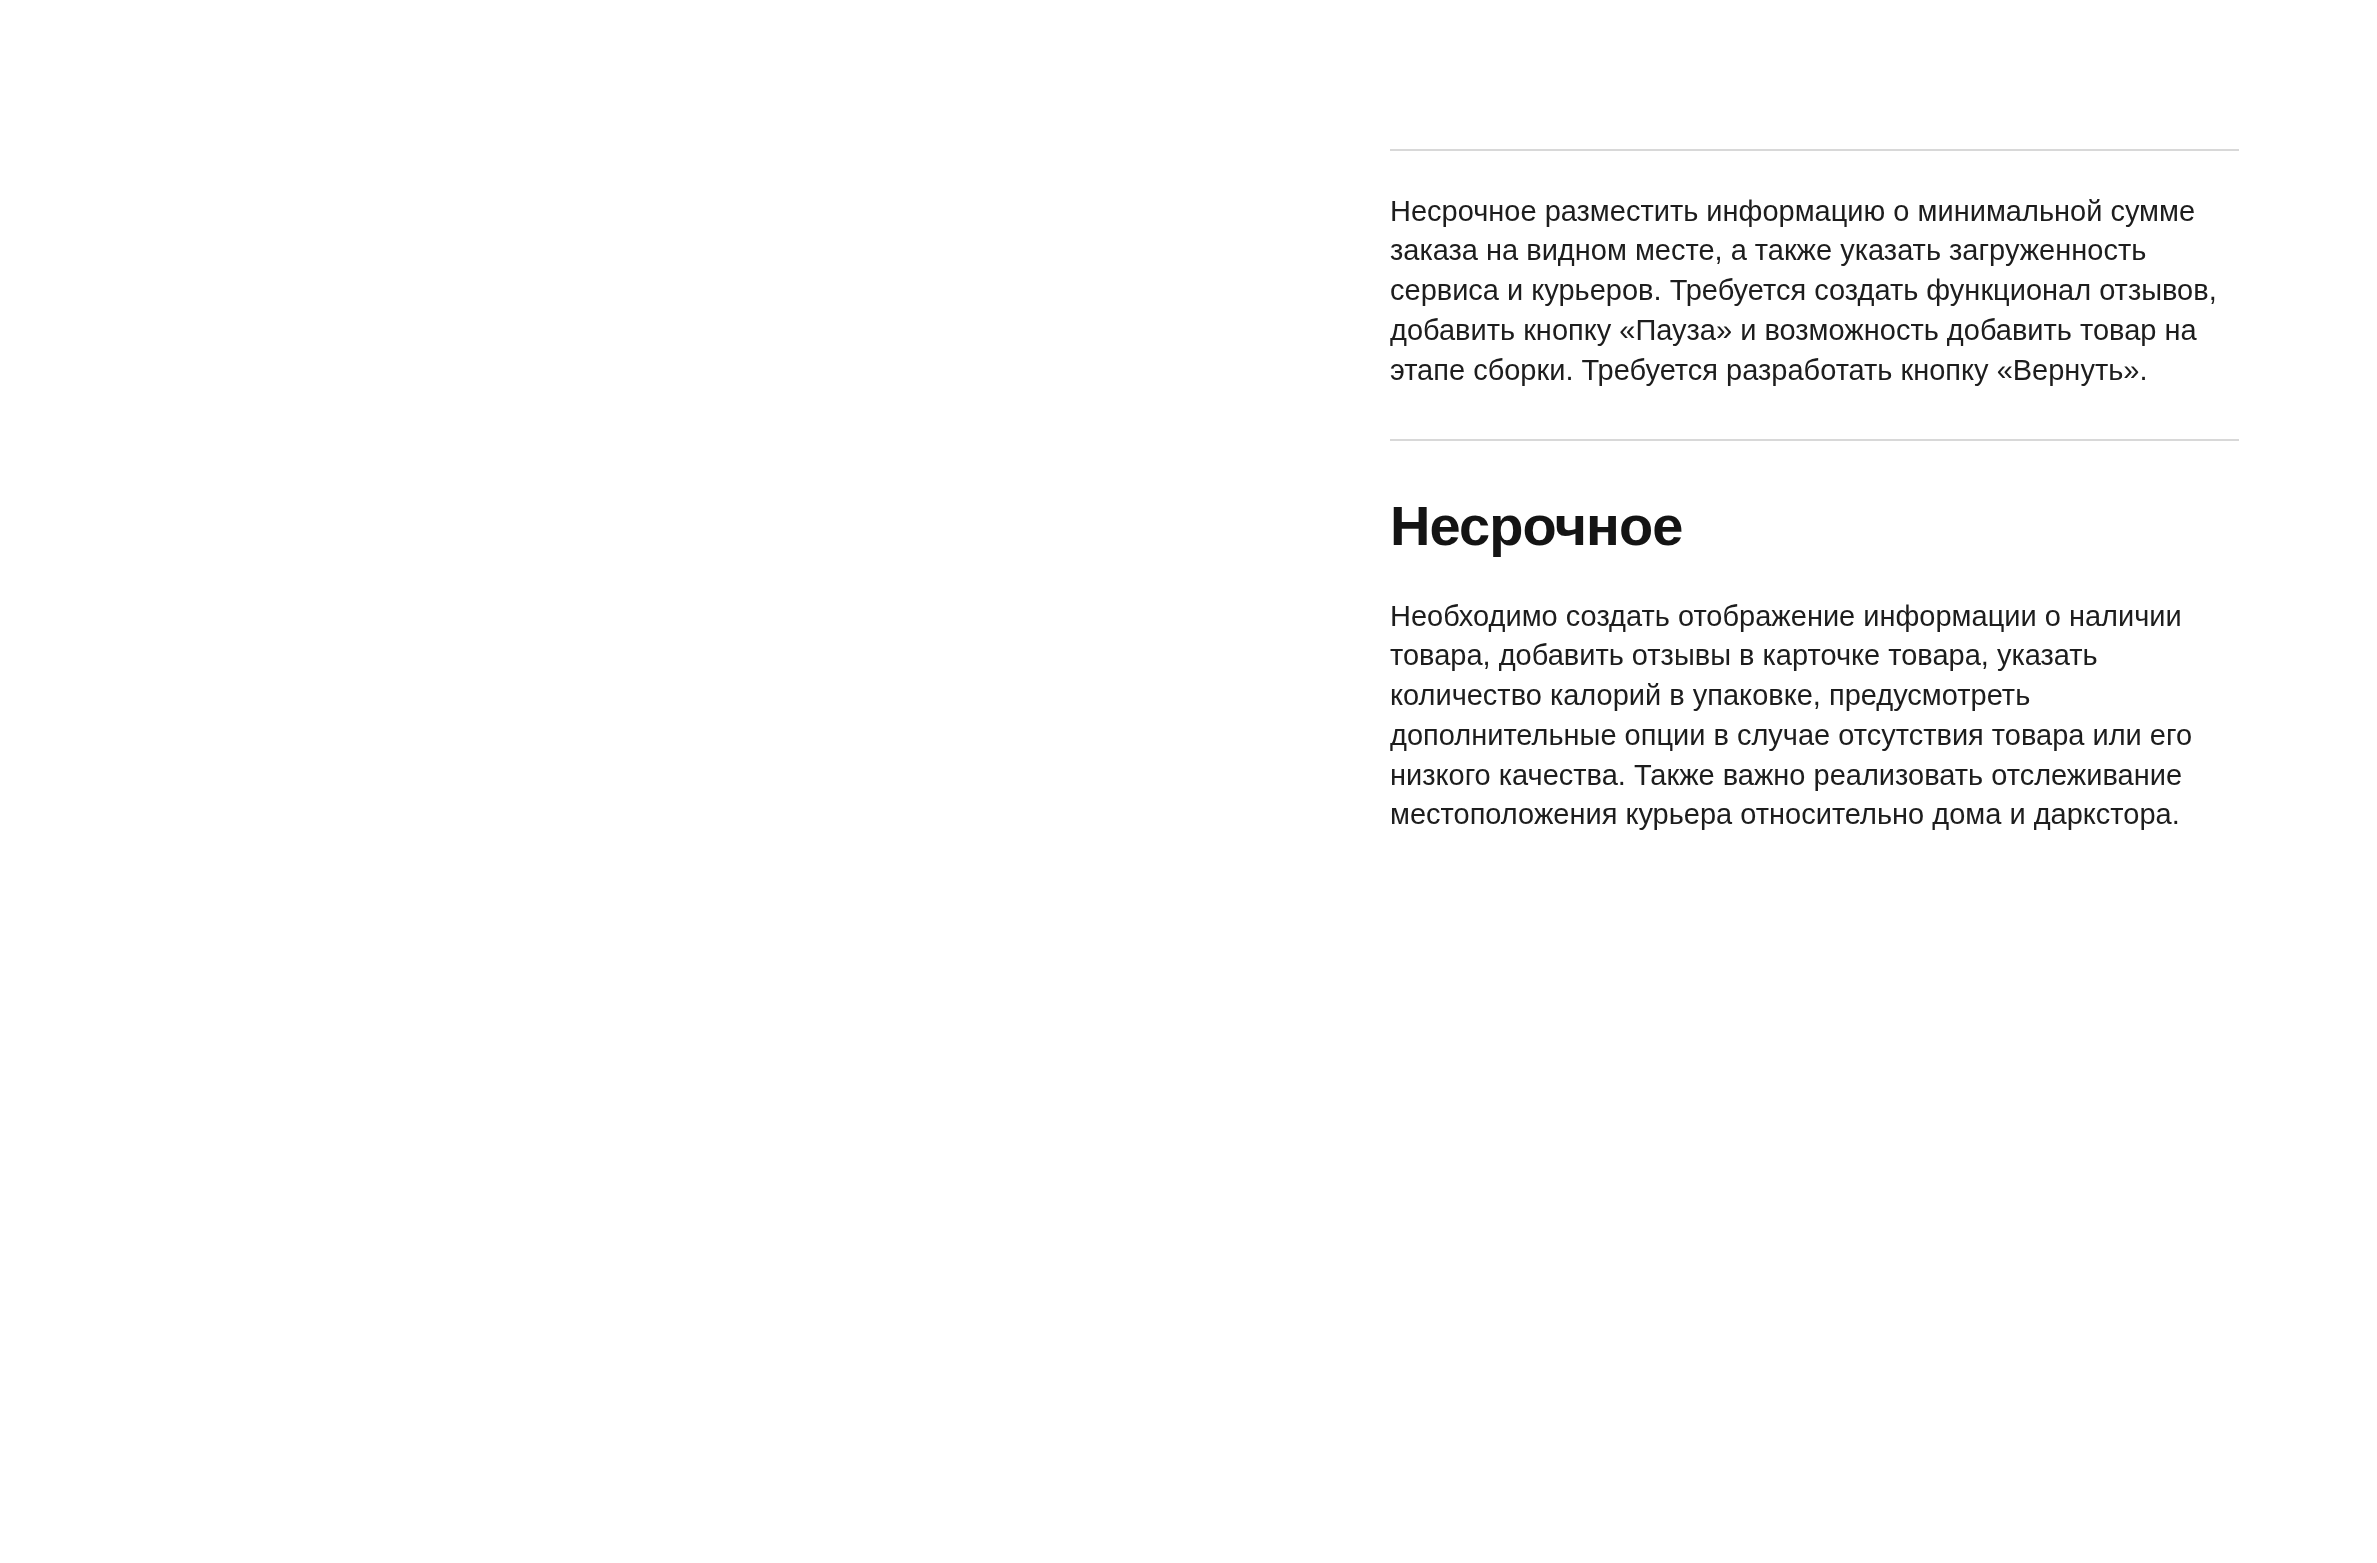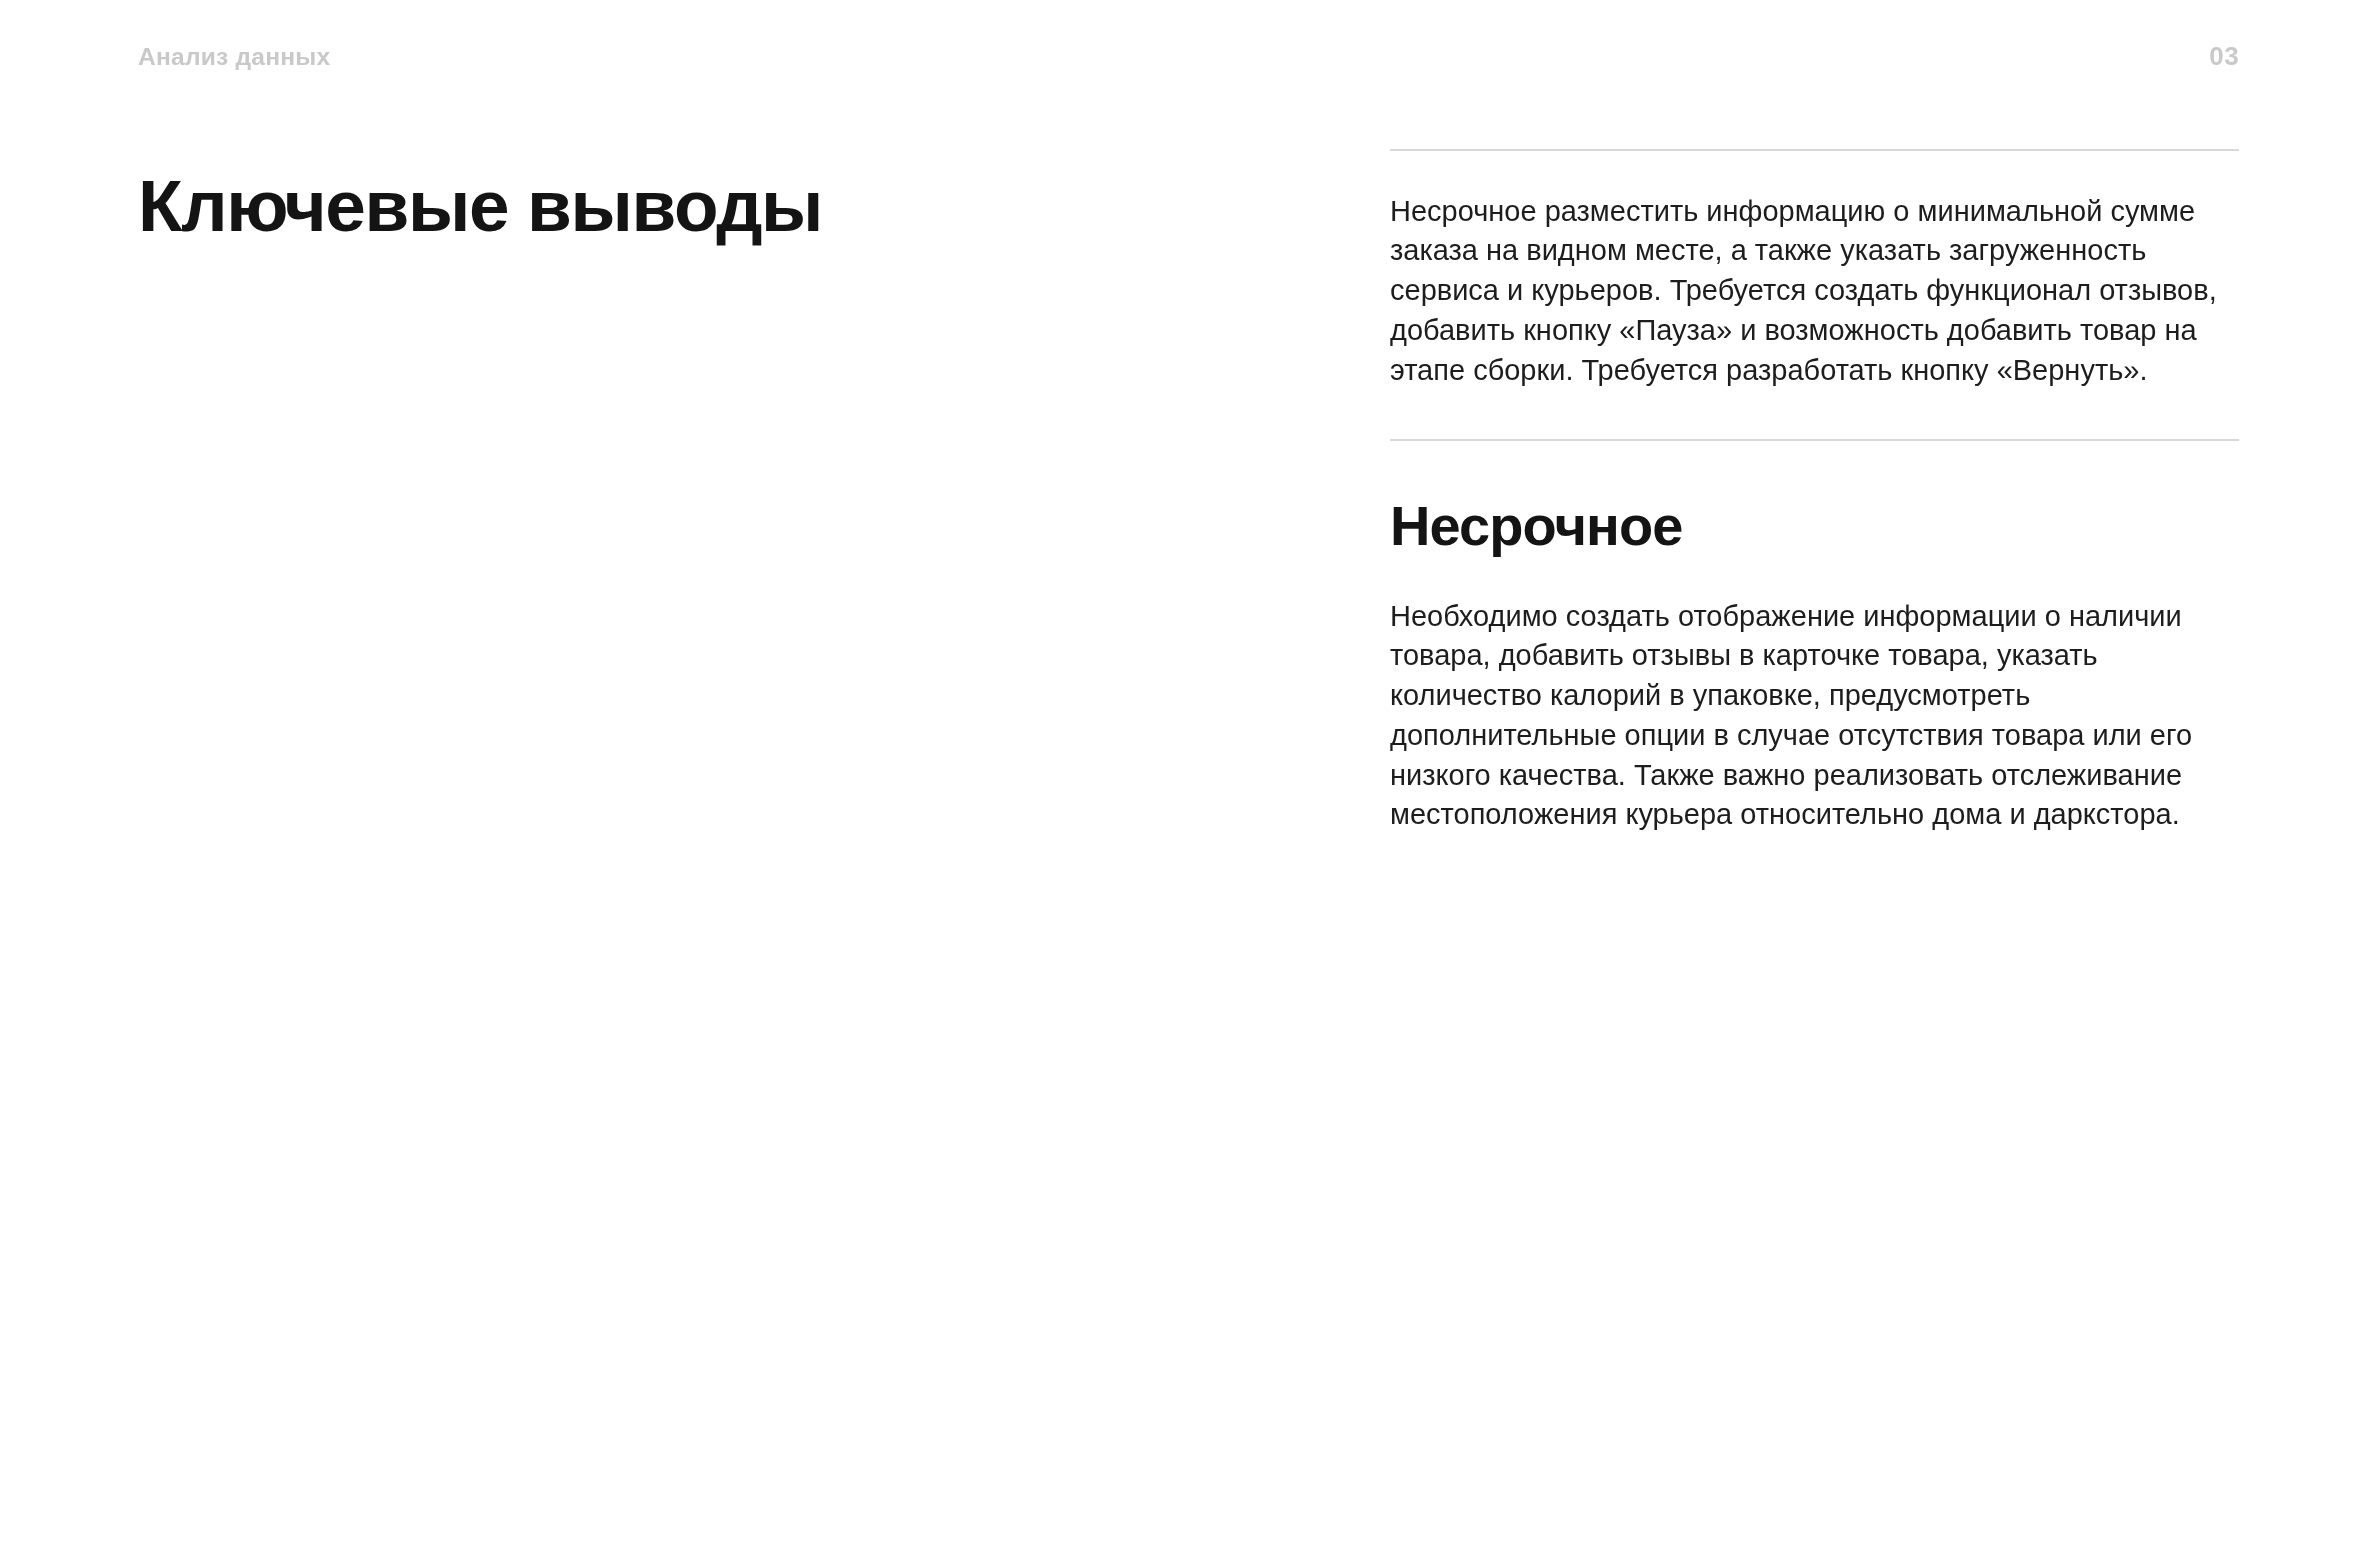--- a/index.html
+++ b/index.html
@@ -116,29 +116,24 @@
     font-weight: 400;
     color: #1d1d1d;
     max-width: 874px;
   }
 </style>
 </head>
 <body>
 
 <div class="slide">
 
-  <div class="slide-header">
-    <div class="header-label">Анализ данных</div>
-    <div class="header-page">03</div>
-  </div>
 
   <div class="columns">
 
     <div class="col-left">
-      <h1 class="main-title">Ключевые выводы</h1>
     </div>
 
     <div class="col-right">
 
       <div class="rule"></div>
 
       <div class="block">
         <p class="block-body">Несрочное разместить информацию о минимальной сумме заказа на видном месте, а также указать загруженность сервиса и курьеров. Требуется создать функционал отзывов, добавить кнопку «Пауза» и возможность добавить товар на этапе сборки. Требуется разработать кнопку «Вернуть».</p>
       </div>
 

